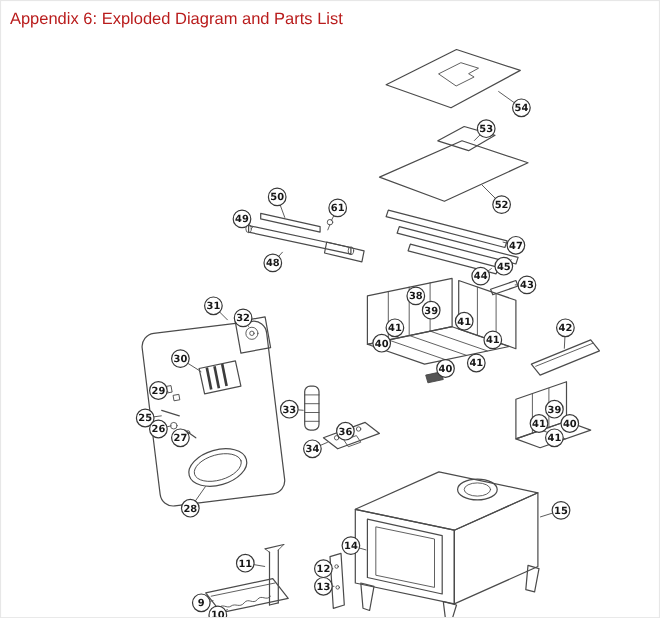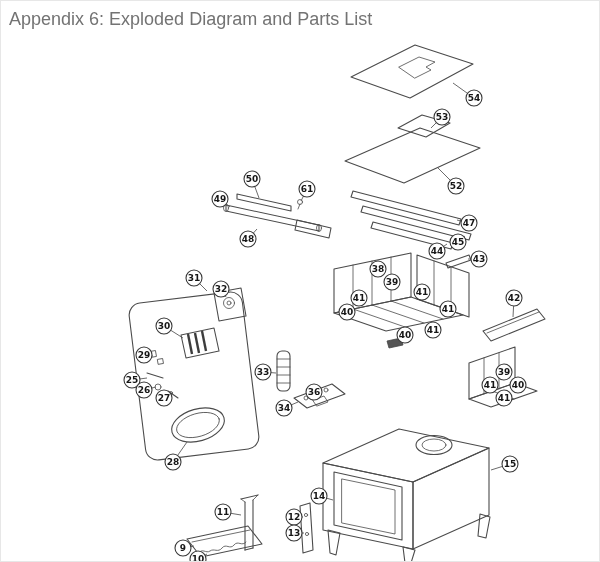--- a/index.html
+++ b/index.html
@@ -1,18 +1,18 @@
 <!DOCTYPE html>
 <html><head>
 <meta charset="utf-8">
 <style>
   body{margin:0;background:#fff}
   .page{position:relative;width:600px;height:562px;background:#fff;border:1px solid #e7e7e7;
         box-sizing:border-box;overflow:hidden;font-family:"Liberation Sans",sans-serif}
-  .page-title{position:absolute;left:8px;top:8px;font-size:18px;color:#737373;white-space:nowrap}
+  .page-title{position:absolute;left:8px;top:8px;font-size:15px;color:#b91c1c;white-space:nowrap}
   svg.diagram{position:absolute;left:0;top:0}
   .part{fill:none;stroke:#4b4b4b;stroke-width:1.1;stroke-linejoin:round;stroke-linecap:round}
   .thin{stroke-width:.8}
   .stripe{stroke:#3c3c3c;stroke-width:2.4}
   .part-fill{fill:#555;stroke:#444;stroke-width:.8}
   .leader{stroke:#5a5a5a;stroke-width:.9}
   .callout circle{fill:#ffffff;stroke:#383838;stroke-width:1.1}
   .callout text{font:bold 9px "DejaVu Sans",sans-serif;fill:#161616;text-anchor:middle}
   .watermark{position:absolute;left:150px;top:344px;font-family:"DejaVu Sans",sans-serif;
              font-size:36px;font-weight:bold;color:#74a9dc;opacity:.82;letter-spacing:1px;

